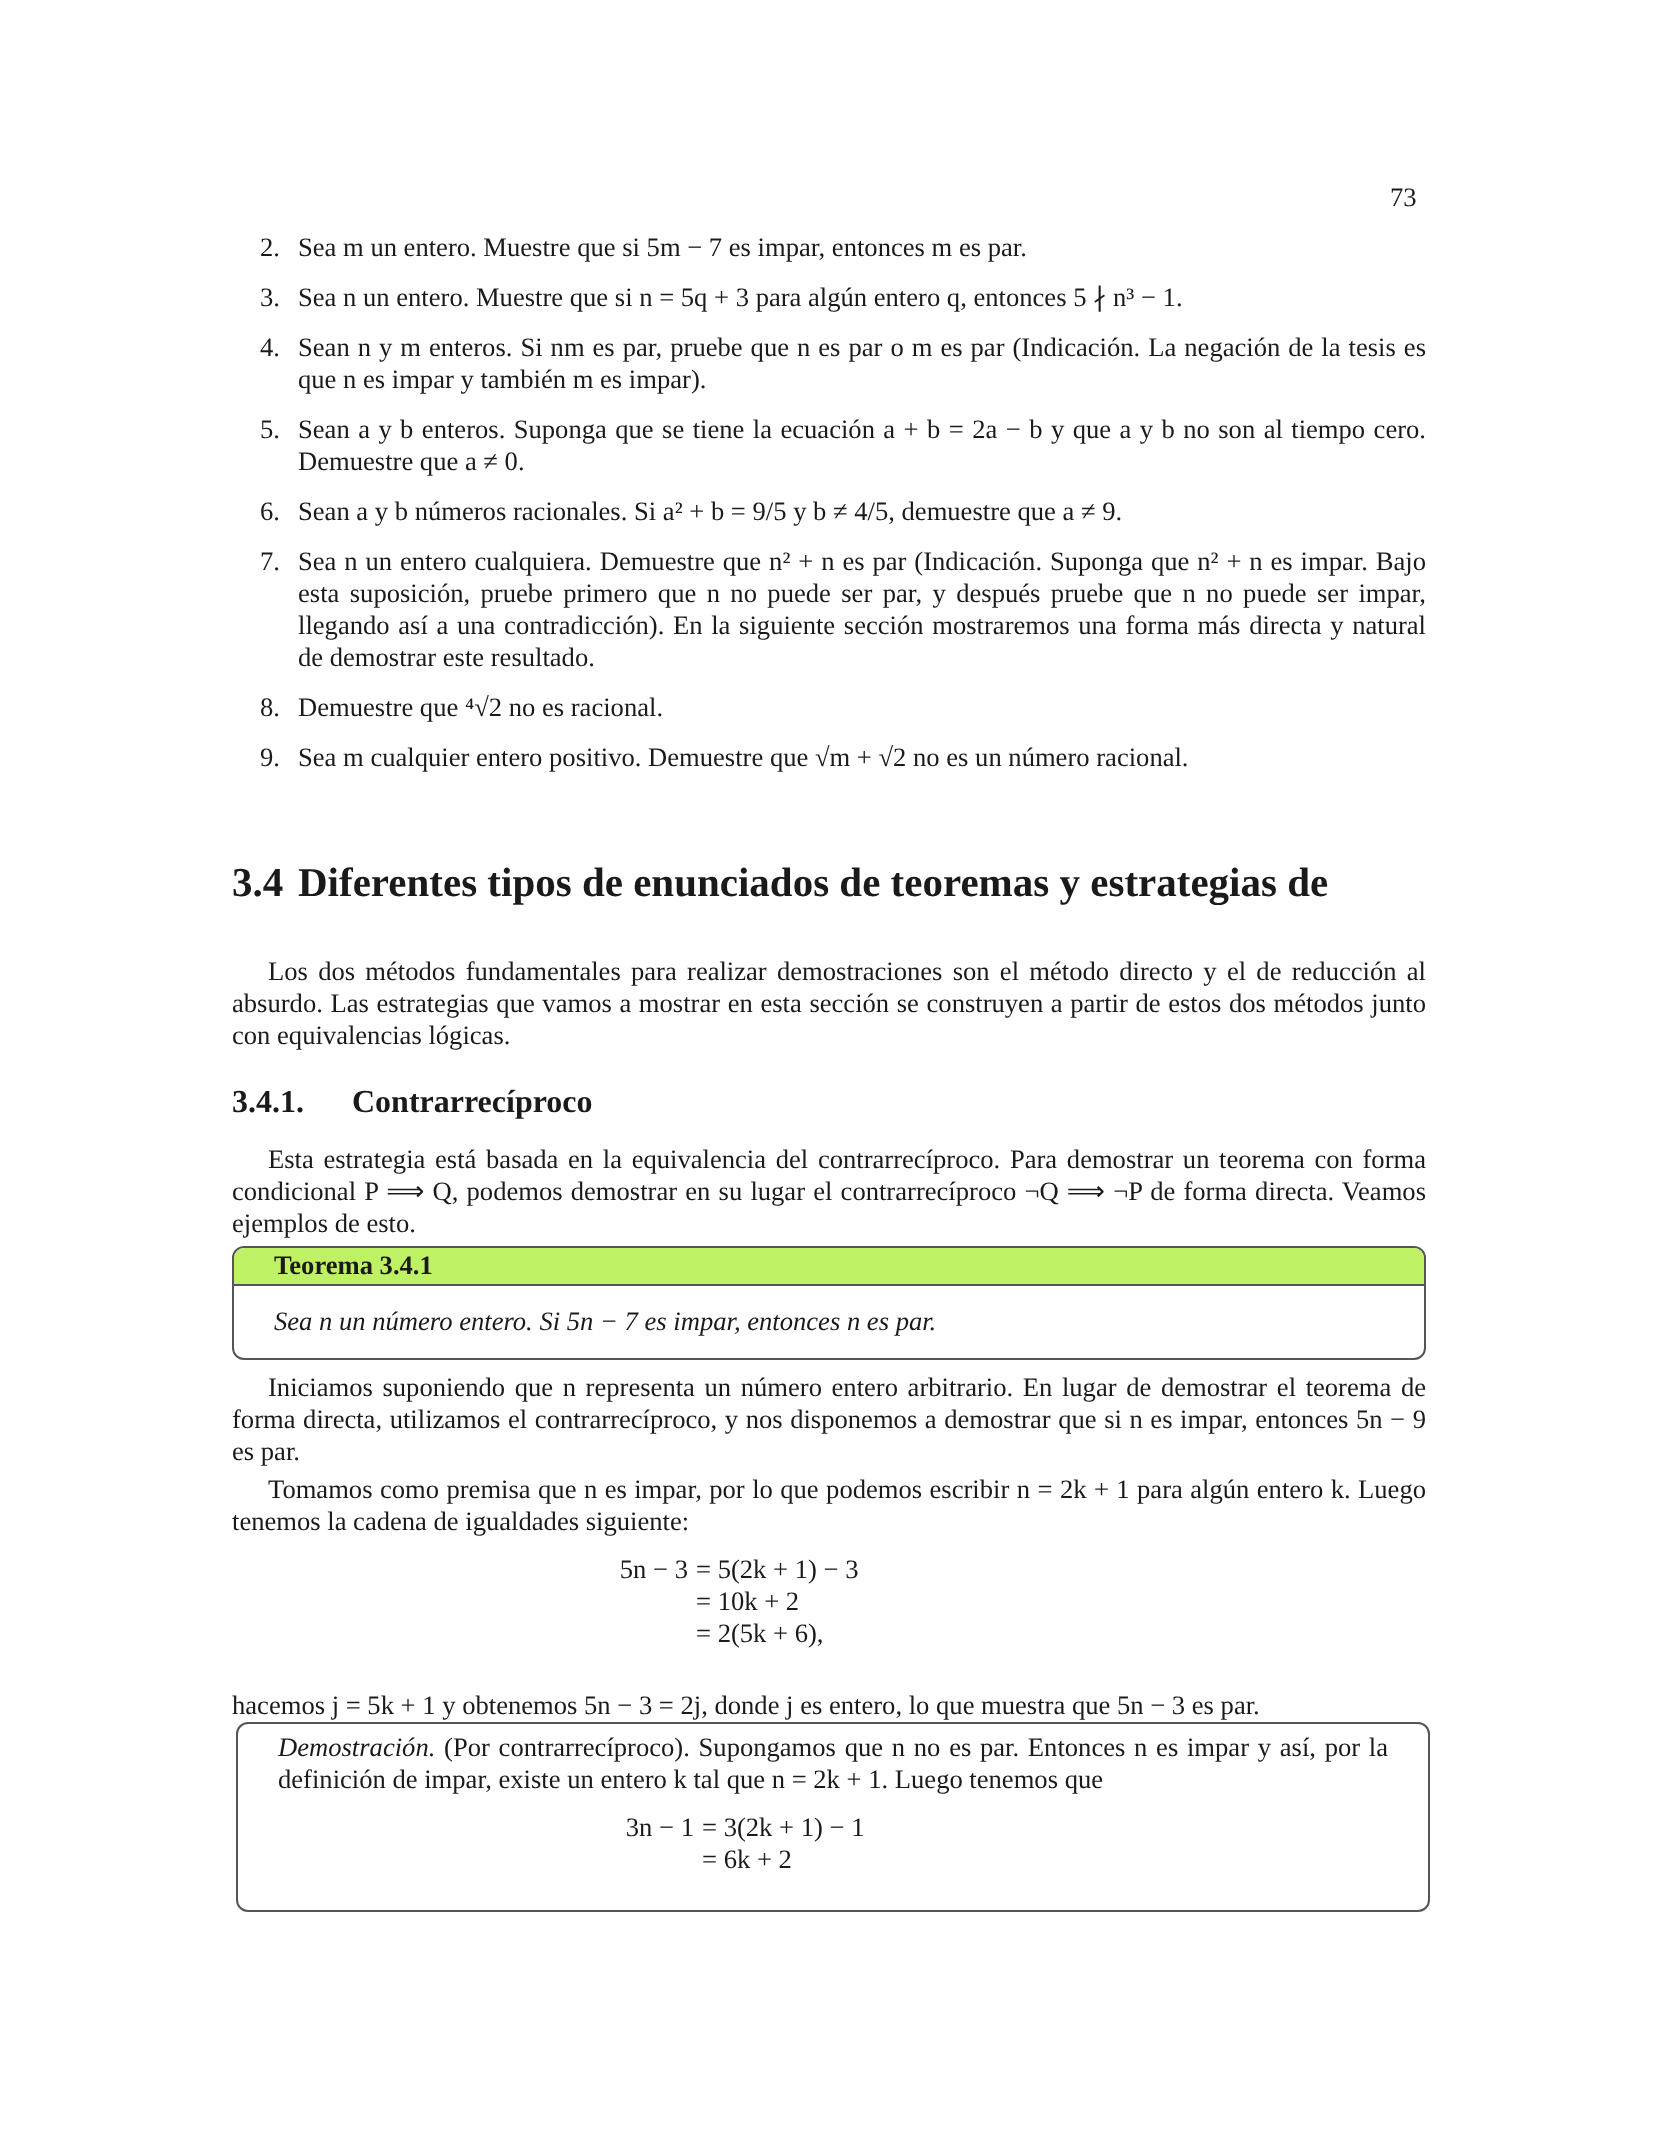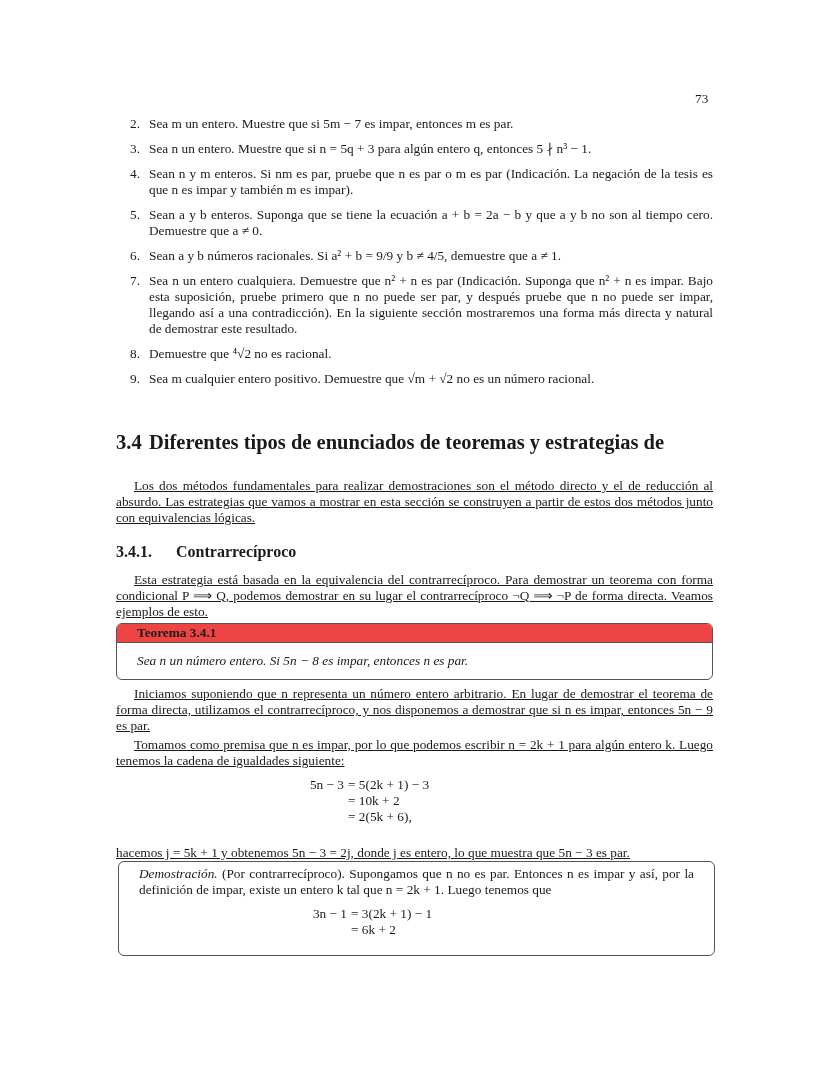--- a/index.html
+++ b/index.html
@@ -9,27 +9,27 @@
   .pnum { position: absolute; left: 695px; top: 91px; font-size: 13px; }
   .txt { font-family: "Liberation Serif", serif; font-size: 13.3px; line-height: 16px; }
   ol.exercises { list-style: none; margin: 0; padding: 0; position: absolute; top: 116px; left: 0; width: 597px; }
   ol.exercises li { position: relative; padding-left: 33px; margin-bottom: 9px; text-align: justify; }
   ol.exercises li .num { position: absolute; left: 14px; top: 0; }
   i, .m { font-style: italic; }
   h2.sec { position: absolute; top: 430px; left: 0; margin: 0; font-family: "Liberation Serif", serif;
            font-size: 20.5px; line-height: 25px; font-weight: bold; width: 597px; }
   h2.sec .secnum { display: inline-block; width: 33px; }
   h2.sec .cont { display: block; padding-left: 33px; }
-  .para { position: absolute; left: 0; width: 597px; text-align: justify; text-indent: 18px; margin: 0; text-decoration: underline; }
+  .para { position: absolute; left: 0; width: 597px; text-align: justify; text-indent: 18px; margin: 0; }
   h3.sub { position: absolute; top: 544px; left: 0; margin: 0; font-family: "Liberation Serif", serif;
            font-size: 16px; font-weight: bold; }
   h3.sub .subnum { display: inline-block; width: 60px; }
   .thm { position: absolute; top: 623px; left: 0; width: 595px; height: 55px; border: 1px solid #555;
          border-radius: 6px; overflow: hidden; }
-  .thm .hd { background: #ef4444; border-bottom: 1px solid #555; height: 18px; padding-left: 20px;
+  .thm .hd { background: #bef264; border-bottom: 1px solid #555; height: 18px; padding-left: 20px;
              font-family: "Liberation Serif", serif; font-weight: bold; font-size: 13.3px; line-height: 18px; }
   .thm .bd { padding: 10px 20px; font-style: italic; }
   .eq { position: absolute; font-family: "Liberation Serif", serif; font-size: 13.3px; line-height: 16px; }
   .eq .row { display: flex; }
   .eq .lhs { width: 60px; text-align: right; padding-right: 4px; }
   .eq .rhs { white-space: nowrap; }
   .proof { position: absolute; top: 861px; left: 2px; width: 595px; height: 93px; border: 1px solid #555;
            border-radius: 6px; }
   .proof .pbody { padding: 4px 20px 0 20px; text-align: justify; }
 </style>
@@ -38,41 +38,41 @@
 
 <div class="pnum txt">73</div>
 
 <div class="page txt">
 
   <ol class="exercises">
     <li><span class="num">2.</span><span>Sea m un entero. Muestre que si 5m − 7 es impar, entonces m es par.</span></li>
     <li><span class="num">3.</span><span>Sea n un entero. Muestre que si n = 5q + 3 para algún entero q, entonces 5 ∤ n³ − 1.</span></li>
     <li><span class="num">4.</span><span>Sean n y m enteros. Si nm es par, pruebe que n es par o m es par (Indicación. La negación de la tesis es que n es impar y también m es impar).</span></li>
     <li><span class="num">5.</span><span>Sean a y b enteros. Suponga que se tiene la ecuación a + b = 2a − b y que a y b no son al tiempo cero. Demuestre que a ≠ 0.</span></li>
-    <li><span class="num">6.</span><span>Sean a y b números racionales. Si a² + b = 9/9 y b ≠ 4/5, demuestre que a ≠ 1.</span></li>
+    <li><span class="num">6.</span><span>Sean a y b números racionales. Si a² + b = 9/5 y b ≠ 4/5, demuestre que a ≠ 9.</span></li>
     <li><span class="num">7.</span><span>Sea n un entero cualquiera. Demuestre que n² + n es par (Indicación. Suponga que n² + n es impar. Bajo esta suposición, pruebe primero que n no puede ser par, y después pruebe que n no puede ser impar, llegando así a una contradicción). En la siguiente sección mostraremos una forma más directa y natural de demostrar este resultado.</span></li>
     <li><span class="num">8.</span><span>Demuestre que ⁴√2 no es racional.</span></li>
     <li><span class="num">9.</span><span>Sea m cualquier entero positivo. Demuestre que √m + √2 no es un número racional.</span></li>
   </ol>
 
   <h2 class="sec">
     <span class="secnum">3.4</span><span>Diferentes tipos de enunciados de teoremas y estrategias de</span>
   </h2>
 
   <p class="para" style="top:478px;">Los dos métodos fundamentales para realizar demostraciones son el método directo y el de reducción al absurdo. Las estrategias que vamos a mostrar en esta sección se construyen a partir de estos dos métodos junto con equivalencias lógicas.</p>
 
   <h3 class="sub">
     <span class="subnum">3.4.1.</span><span>Contrarrecíproco</span>
   </h3>
 
   <p class="para" style="top:572px;">Esta estrategia está basada en la equivalencia del contrarrecíproco. Para demostrar un teorema con forma condicional P ⟹ Q, podemos demostrar en su lugar el contrarrecíproco ¬Q ⟹ ¬P de forma directa. Veamos ejemplos de esto.</p>
 
   <div class="thm">
     <div class="hd">Teorema 3.4.1</div>
-    <div class="bd">Sea n un número entero. Si 5n − 8 es impar, entonces n es par.</div>
+    <div class="bd">Sea n un número entero. Si 5n − 7 es impar, entonces n es par.</div>
   </div>
 
   <p class="para" style="top:686px;">Iniciamos suponiendo que n representa un número entero arbitrario. En lugar de demostrar el teorema de forma directa, utilizamos el contrarrecíproco, y nos disponemos a demostrar que si n es impar, entonces 5n − 9 es par.</p>
   <p class="para" style="top:737px;">Tomamos como premisa que n es impar, por lo que podemos escribir n = 2k + 1 para algún entero k. Luego tenemos la cadena de igualdades siguiente:</p>
 
   <div class="eq" style="top:777px; left:168px;">
     <div class="row">
         <span class="lhs">5n − 3</span>
         <span class="rhs">= 5(2k + 1) − 3</span>
       </div>

